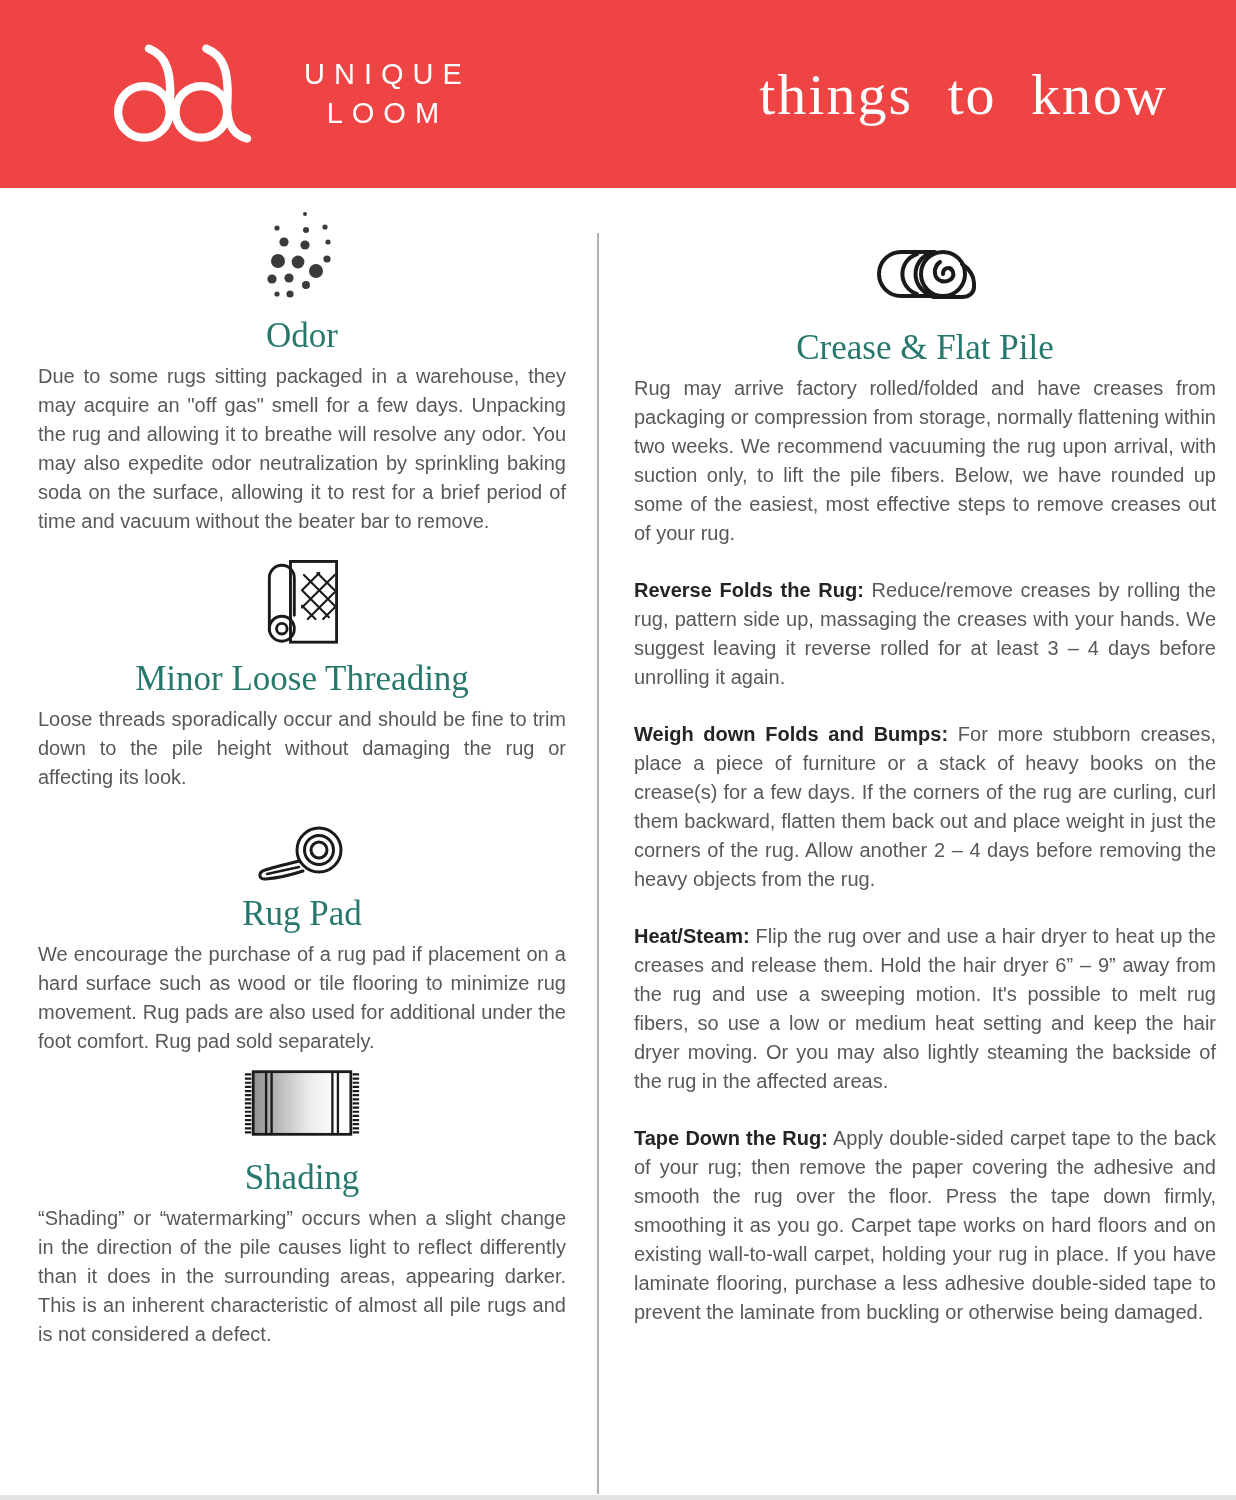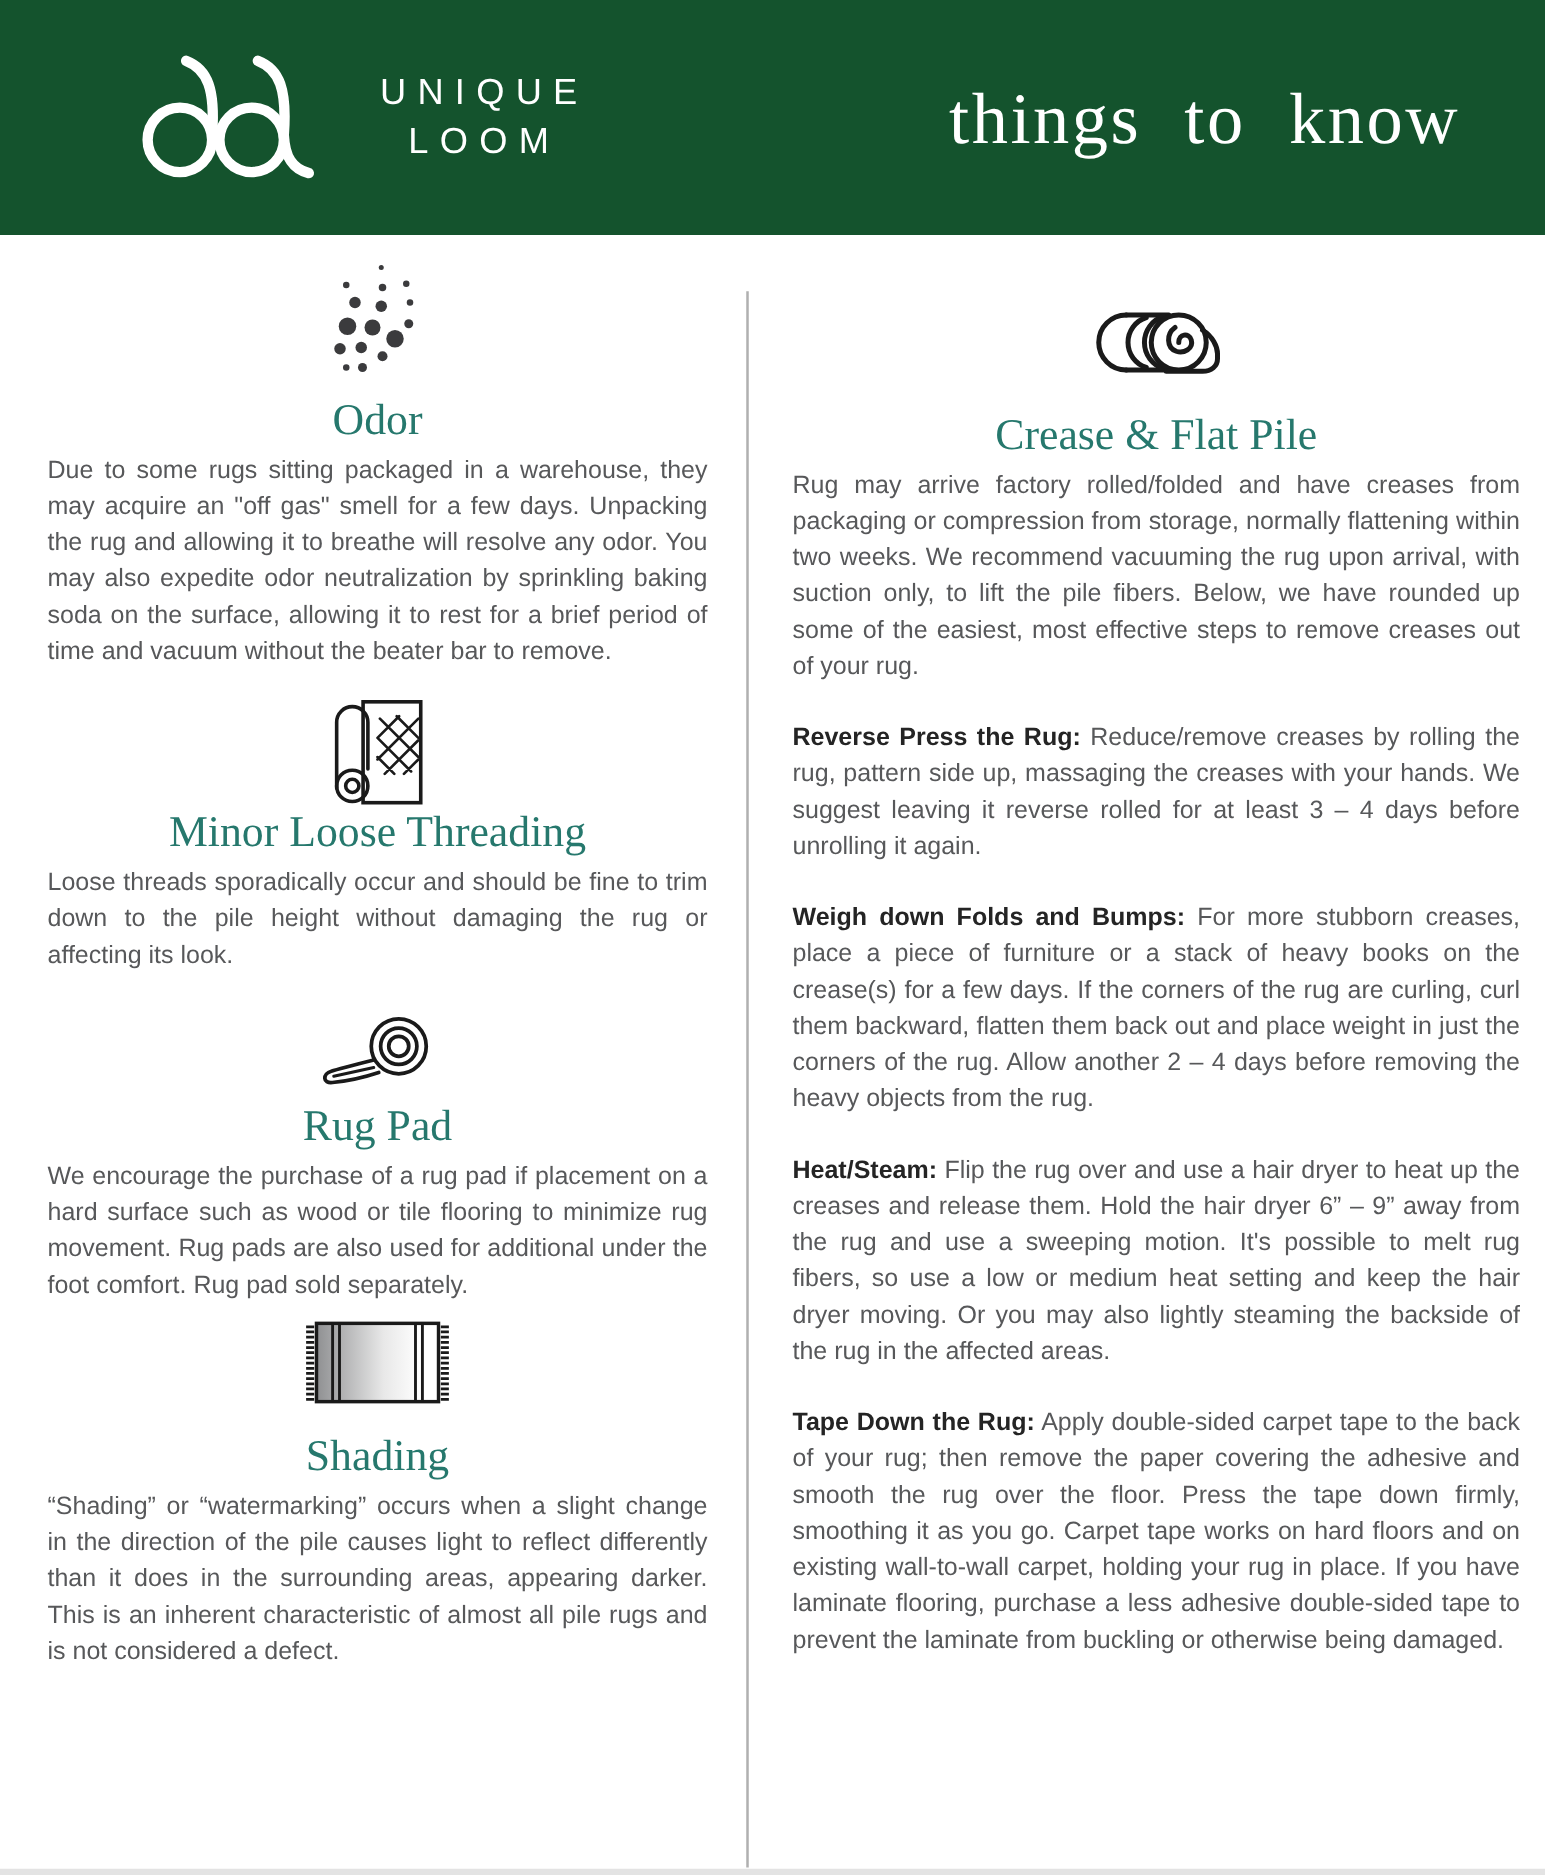--- a/index.html
+++ b/index.html
@@ -4,21 +4,21 @@
 <style>
   * { box-sizing: border-box; }
   html,body { margin:0; padding:0; background:#ffffff; }
   .page {
     width:1236px; height:1500px; position:relative; overflow:hidden;
     background:#ffffff; font-family:"Liberation Sans", sans-serif;
   }
 
   
   .banner {
-    height:188px; background:#14532d;
+    height:188px; background:#ef4444;
     display:flex; align-items:center;
   }
   .logo-group { display:flex; align-items:center; margin-left:100px; }
   .logo-mark { width:176px; height:104px; flex:0 0 auto; }
   .brand {
     color:#ffffff; margin-left:28px; text-align:center;
     font-size:29px; letter-spacing:9px; line-height:1.34; font-weight:400;
   }
   .banner-title {
     color:#ffffff; font-family:"Liberation Serif", serif; font-weight:400;
@@ -35,21 +35,21 @@
     width:2px; background:#b0b0b0;
   }
   .bottom-strip {
     position:absolute; left:0; right:0; bottom:0; height:5px; background:#e3e3e3;
   }
 
   
   .icon-wrap { text-align:center; line-height:0; }
   h2 {
     font-family:"Liberation Serif", serif; font-weight:400;
-    color:#26786d; font-size:35px; text-align:center; margin:0;
+    color:#26786d; font-size:35px; text-align:center; margin:13px;
   }
   p {
     color:#57585a; font-size:20px; line-height:29px;
     text-align:justify; margin:0;
   }
   strong { color:#242424; font-weight:bold; }
 
   .iw-odor    { margin-top:20px; }
   .sec-odor h2      { margin-top:16px; margin-bottom:6px; }
   .iw-thread  { margin-top:12px; }
@@ -189,21 +189,21 @@
               <circle cx="70" cy="25" r="22"></circle>
               <path d="M70,25 C70,18 78,17 80,23 C82,30 74,34 68,32 C60,29 60,18 67,13"></path>
               <path d="M89,15 C97,20 101,28 101,34 L101,38 C101,44 96,48 89,48 H60"></path>
             </g>
           </svg>
         </div>
         <h2>Crease &amp; Flat Pile</h2>
         <p>Rug may arrive factory rolled/folded and have creases from packaging or compression from storage, normally flattening within two weeks. We recommend vacuuming the rug upon arrival, with suction only, to lift the pile fibers. Below, we have rounded up some of the easiest, most effective steps to remove creases out of your rug.</p>
       </section>
 
-      <p class="tip"><strong>Reverse Press the Rug:</strong> <span>Reduce/remove creases by rolling the rug, pattern side up, massaging the creases with your hands. We suggest leaving it reverse rolled for at least 3 – 4 days before unrolling it again.</span></p>
+      <p class="tip"><strong>Reverse Folds the Rug:</strong> <span>Reduce/remove creases by rolling the rug, pattern side up, massaging the creases with your hands. We suggest leaving it reverse rolled for at least 3 – 4 days before unrolling it again.</span></p>
 
       <p class="tip"><strong>Weigh down Folds and Bumps:</strong> <span>For more stubborn creases, place a piece of furniture or a stack of heavy books on the crease(s) for a few days. If the corners of the rug are curling, curl them backward, flatten them back out and place weight in just the corners of the rug. Allow another 2 – 4 days before removing the heavy objects from the rug.</span></p>
 
       <p class="tip"><strong>Heat/Steam:</strong> <span>Flip the rug over and use a hair dryer to heat up the creases and release them. Hold the hair dryer 6” – 9” away from the rug and use a sweeping motion. It's possible to melt rug fibers, so use a low or medium heat setting and keep the hair dryer moving. Or you may also lightly steaming the backside of the rug in the affected areas.</span></p>
 
       <p class="tip"><strong>Tape Down the Rug:</strong> <span>Apply double-sided carpet tape to the back of your rug; then remove the paper covering the adhesive and smooth the rug over the floor. Press the tape down firmly, smoothing it as you go. Carpet tape works on hard floors and on existing wall-to-wall carpet, holding your rug in place. If you have laminate flooring, purchase a less adhesive double-sided tape to prevent the laminate from buckling or otherwise being damaged.</span></p>
 
     </div>
   </div>
 

